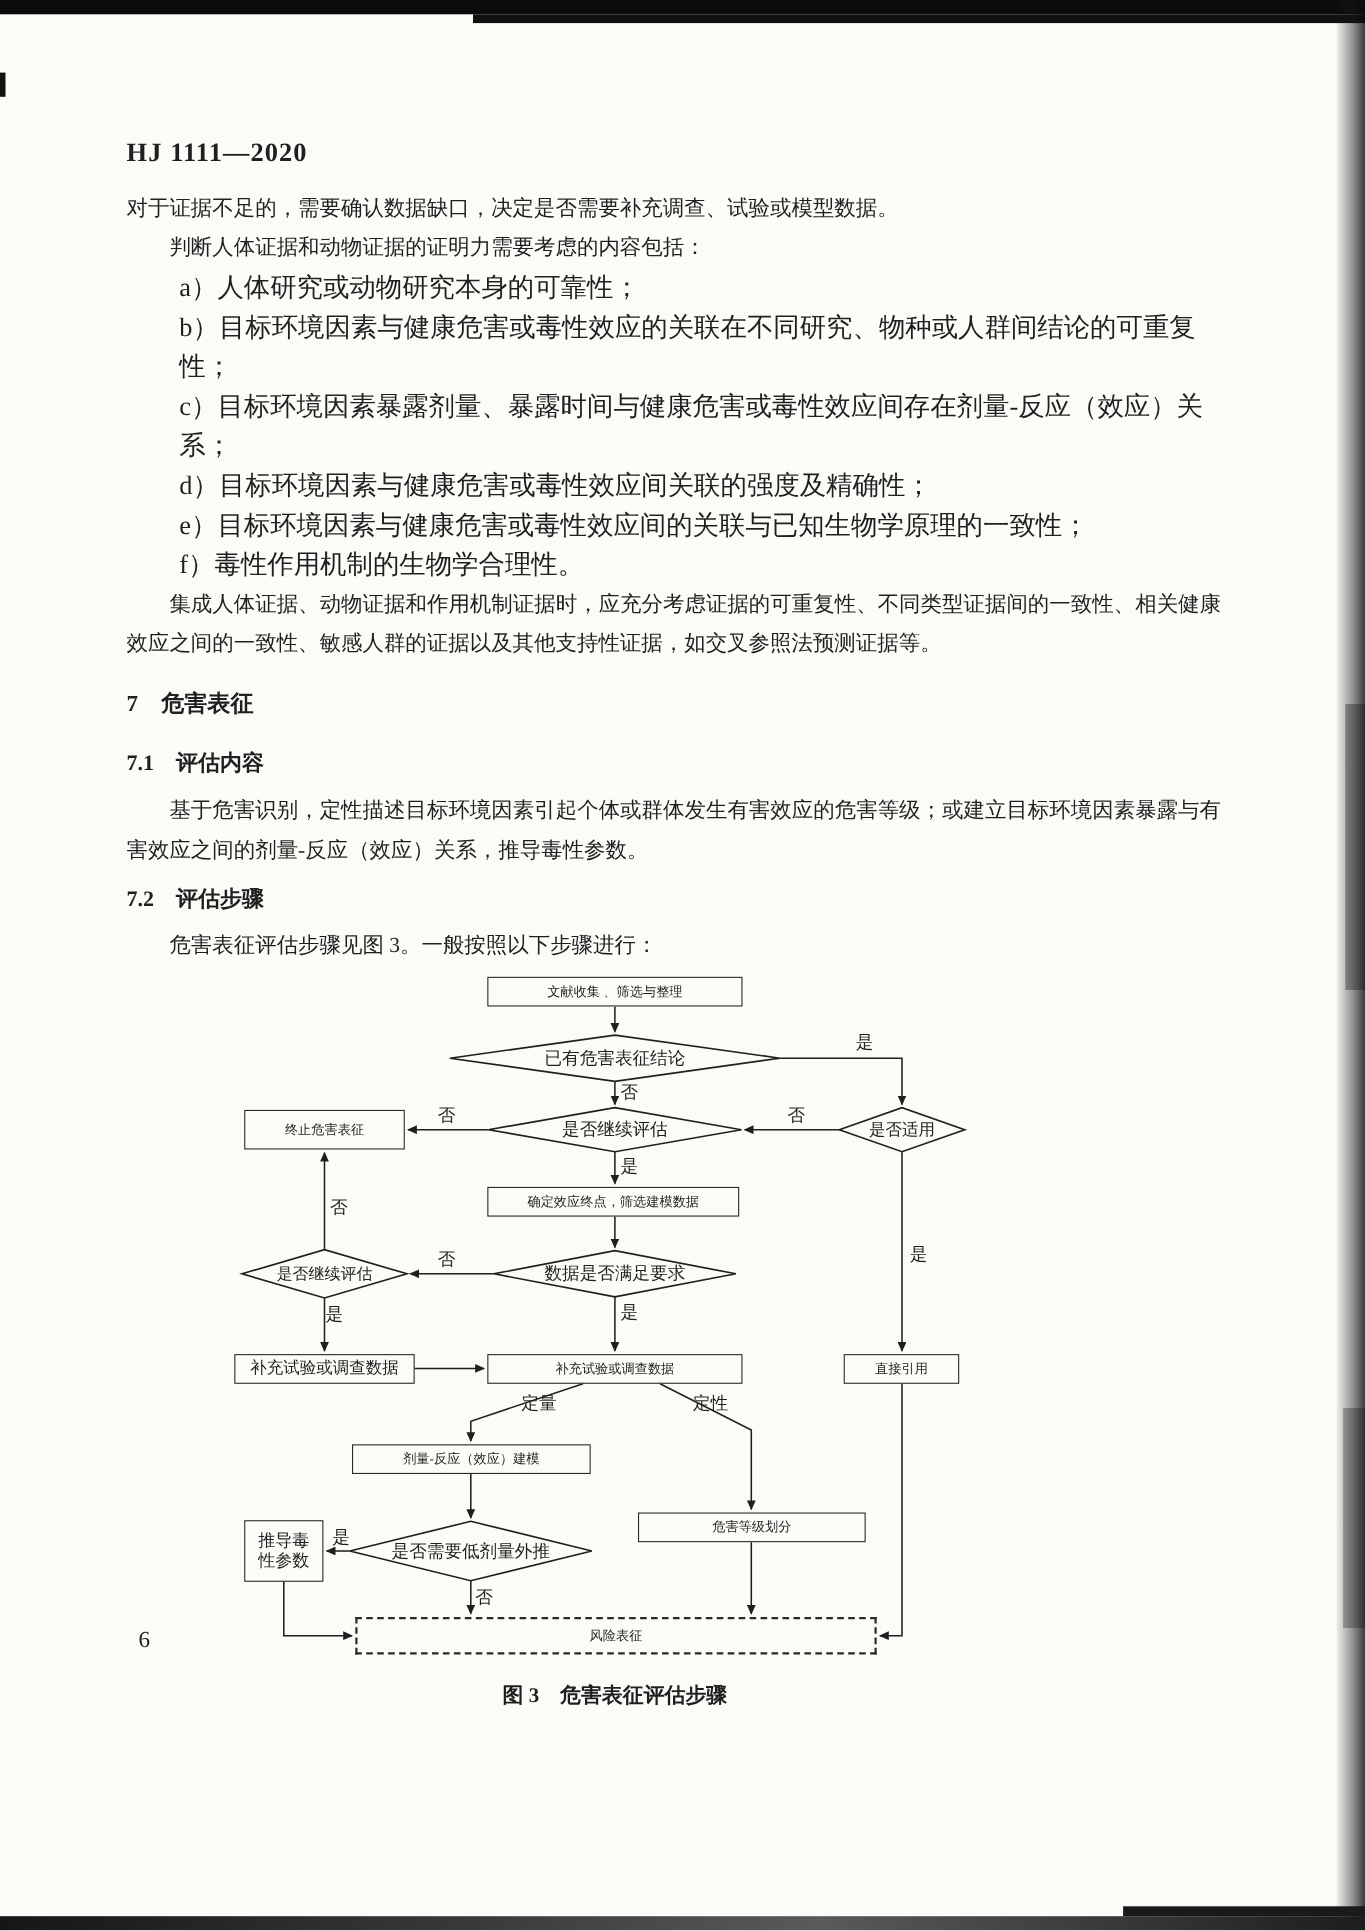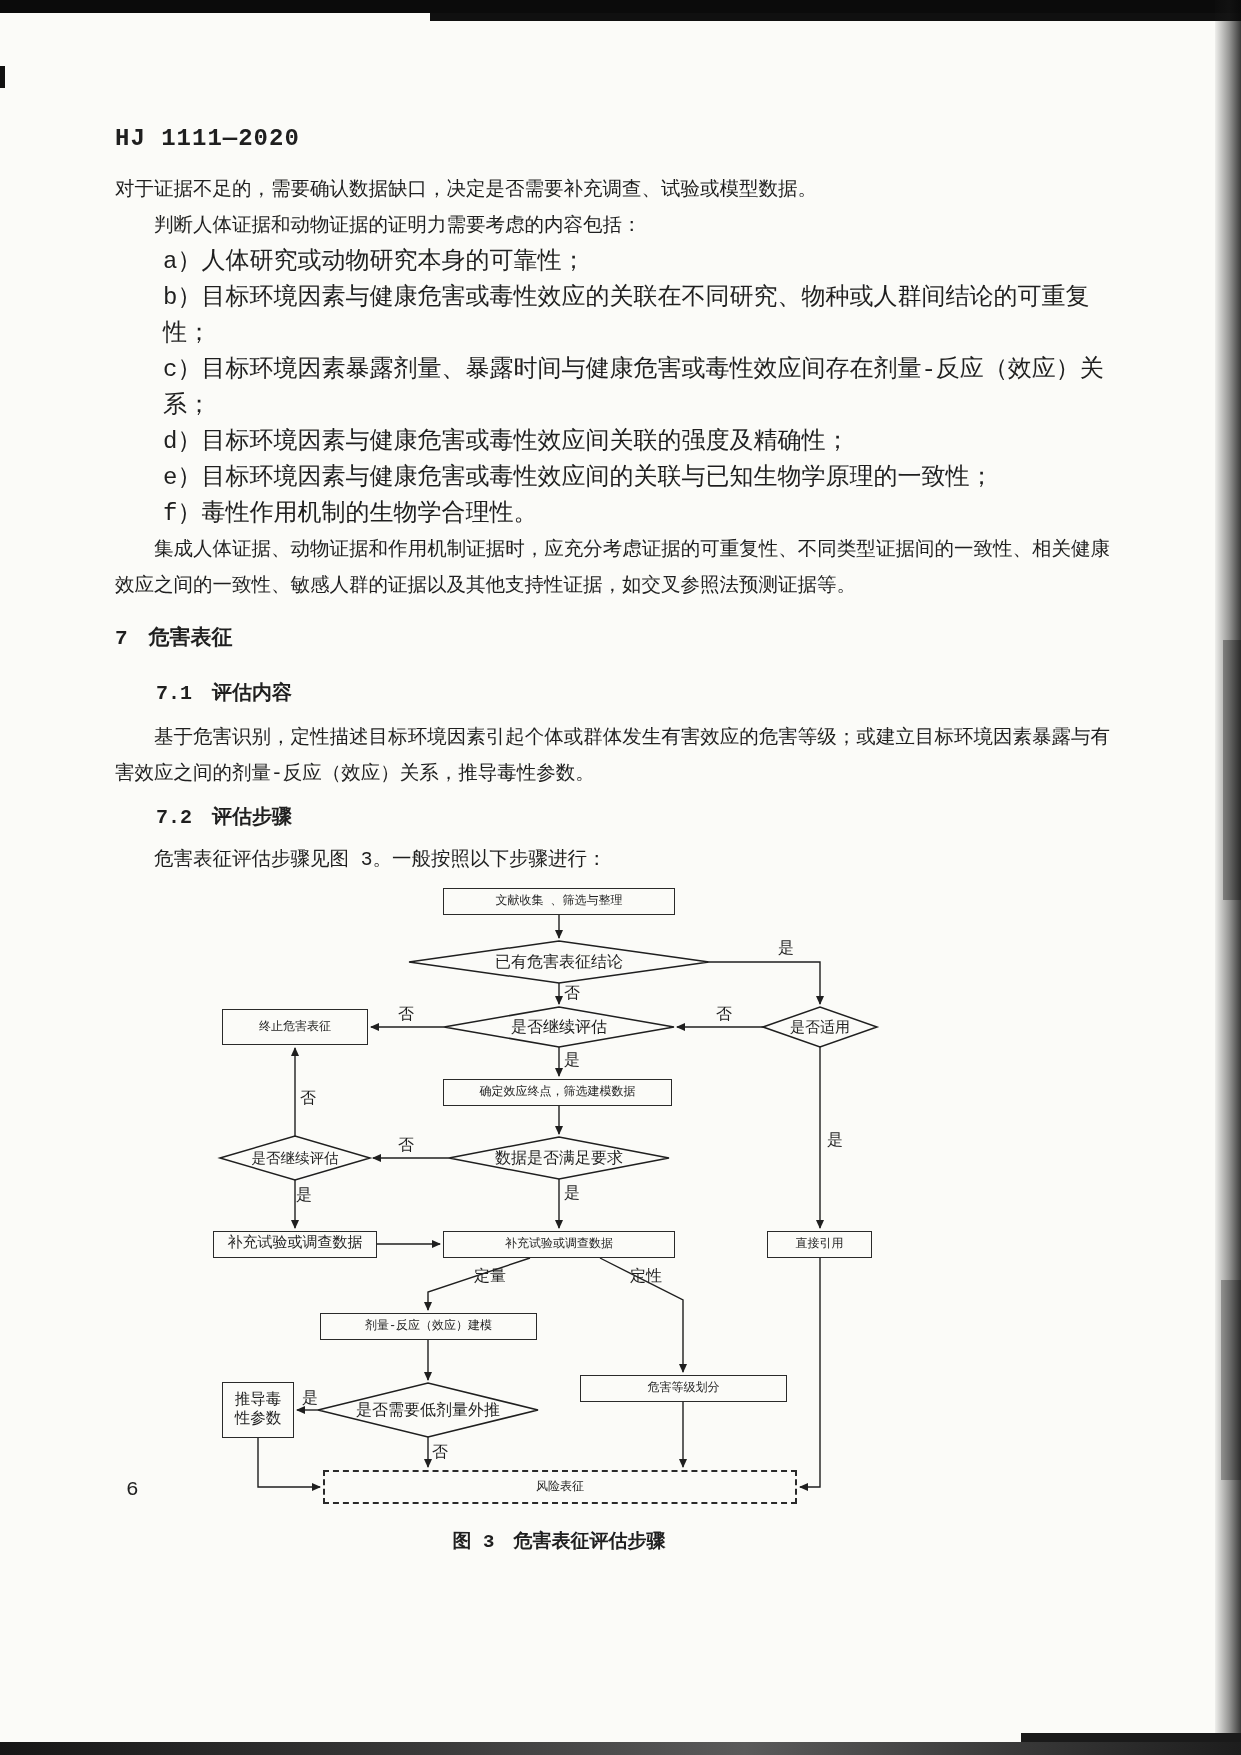--- a/index.html
+++ b/index.html
@@ -3,21 +3,21 @@
 <meta charset="utf-8">
 <style>
   * { margin:0; padding:0; box-sizing:border-box; }
   html,body { background:#e8e8e4; }
   .page {
     position:relative;
     width:1241px; height:1755px;
     margin:0 auto;
     background:#fbfbf8;
     overflow:hidden;
-    font-family:Liberation Mono, monospace;
+    font-family:Liberation Serif, serif;
     color:#1f1f1f;
   }
   
   .scan-top { position:absolute; left:0; top:0; width:100%; height:13px; background:#0b0b0b; }
   .scan-top2 { position:absolute; left:430px; top:13px; width:811px; height:8px; background:#101010; }
   .scan-right {
     position:absolute; right:0; top:0; width:26px; height:100%;
     background:linear-gradient(to right, rgba(40,40,40,0.06), rgba(25,25,25,0.45) 55%, rgba(10,10,10,0.8));
   }
   .scan-right-blotch1 { position:absolute; right:0; top:640px; width:18px; height:260px; background:rgba(15,15,15,0.35); }
@@ -29,21 +29,21 @@
   .scan-bottom2 { position:absolute; right:0; bottom:13px; width:220px; height:9px; background:#1a1a1a; }
   .scan-mark-left { position:absolute; left:0; top:66px; width:5px; height:22px; background:#111; }
 
   
   .content { position:absolute; left:115px; top:126px; width:995px; }
   .doc-number { font-size:24px; line-height:26px; font-weight:bold; letter-spacing:1px; margin-bottom:20px; }
   p.body { font-size:19.5px; line-height:36px; text-align:justify; }
   p.indent { text-indent:2em; }
   p.list-item { font-size:24px; line-height:36px; margin-left:2em; }
   h2.sec { font-size:21px; line-height:26px; font-weight:bold; margin-top:22px; margin-bottom:30px; }
-  h3.sub { font-size:20px; line-height:24px; font-weight:bold; margin-bottom:14px;margin-left:41px; }
+  h3.sub { font-size:20px; line-height:24px; font-weight:bold; margin-bottom:14px; }
   h3.sub2 { margin-top:14px; margin-bottom:12px; }
 
   
   .flowchart {
     position:relative;
     margin-left:-115px;
     margin-top:2px;
     width:1241px; height:690px;
   }
   .flowchart svg { position:absolute; left:0; top:0; }

